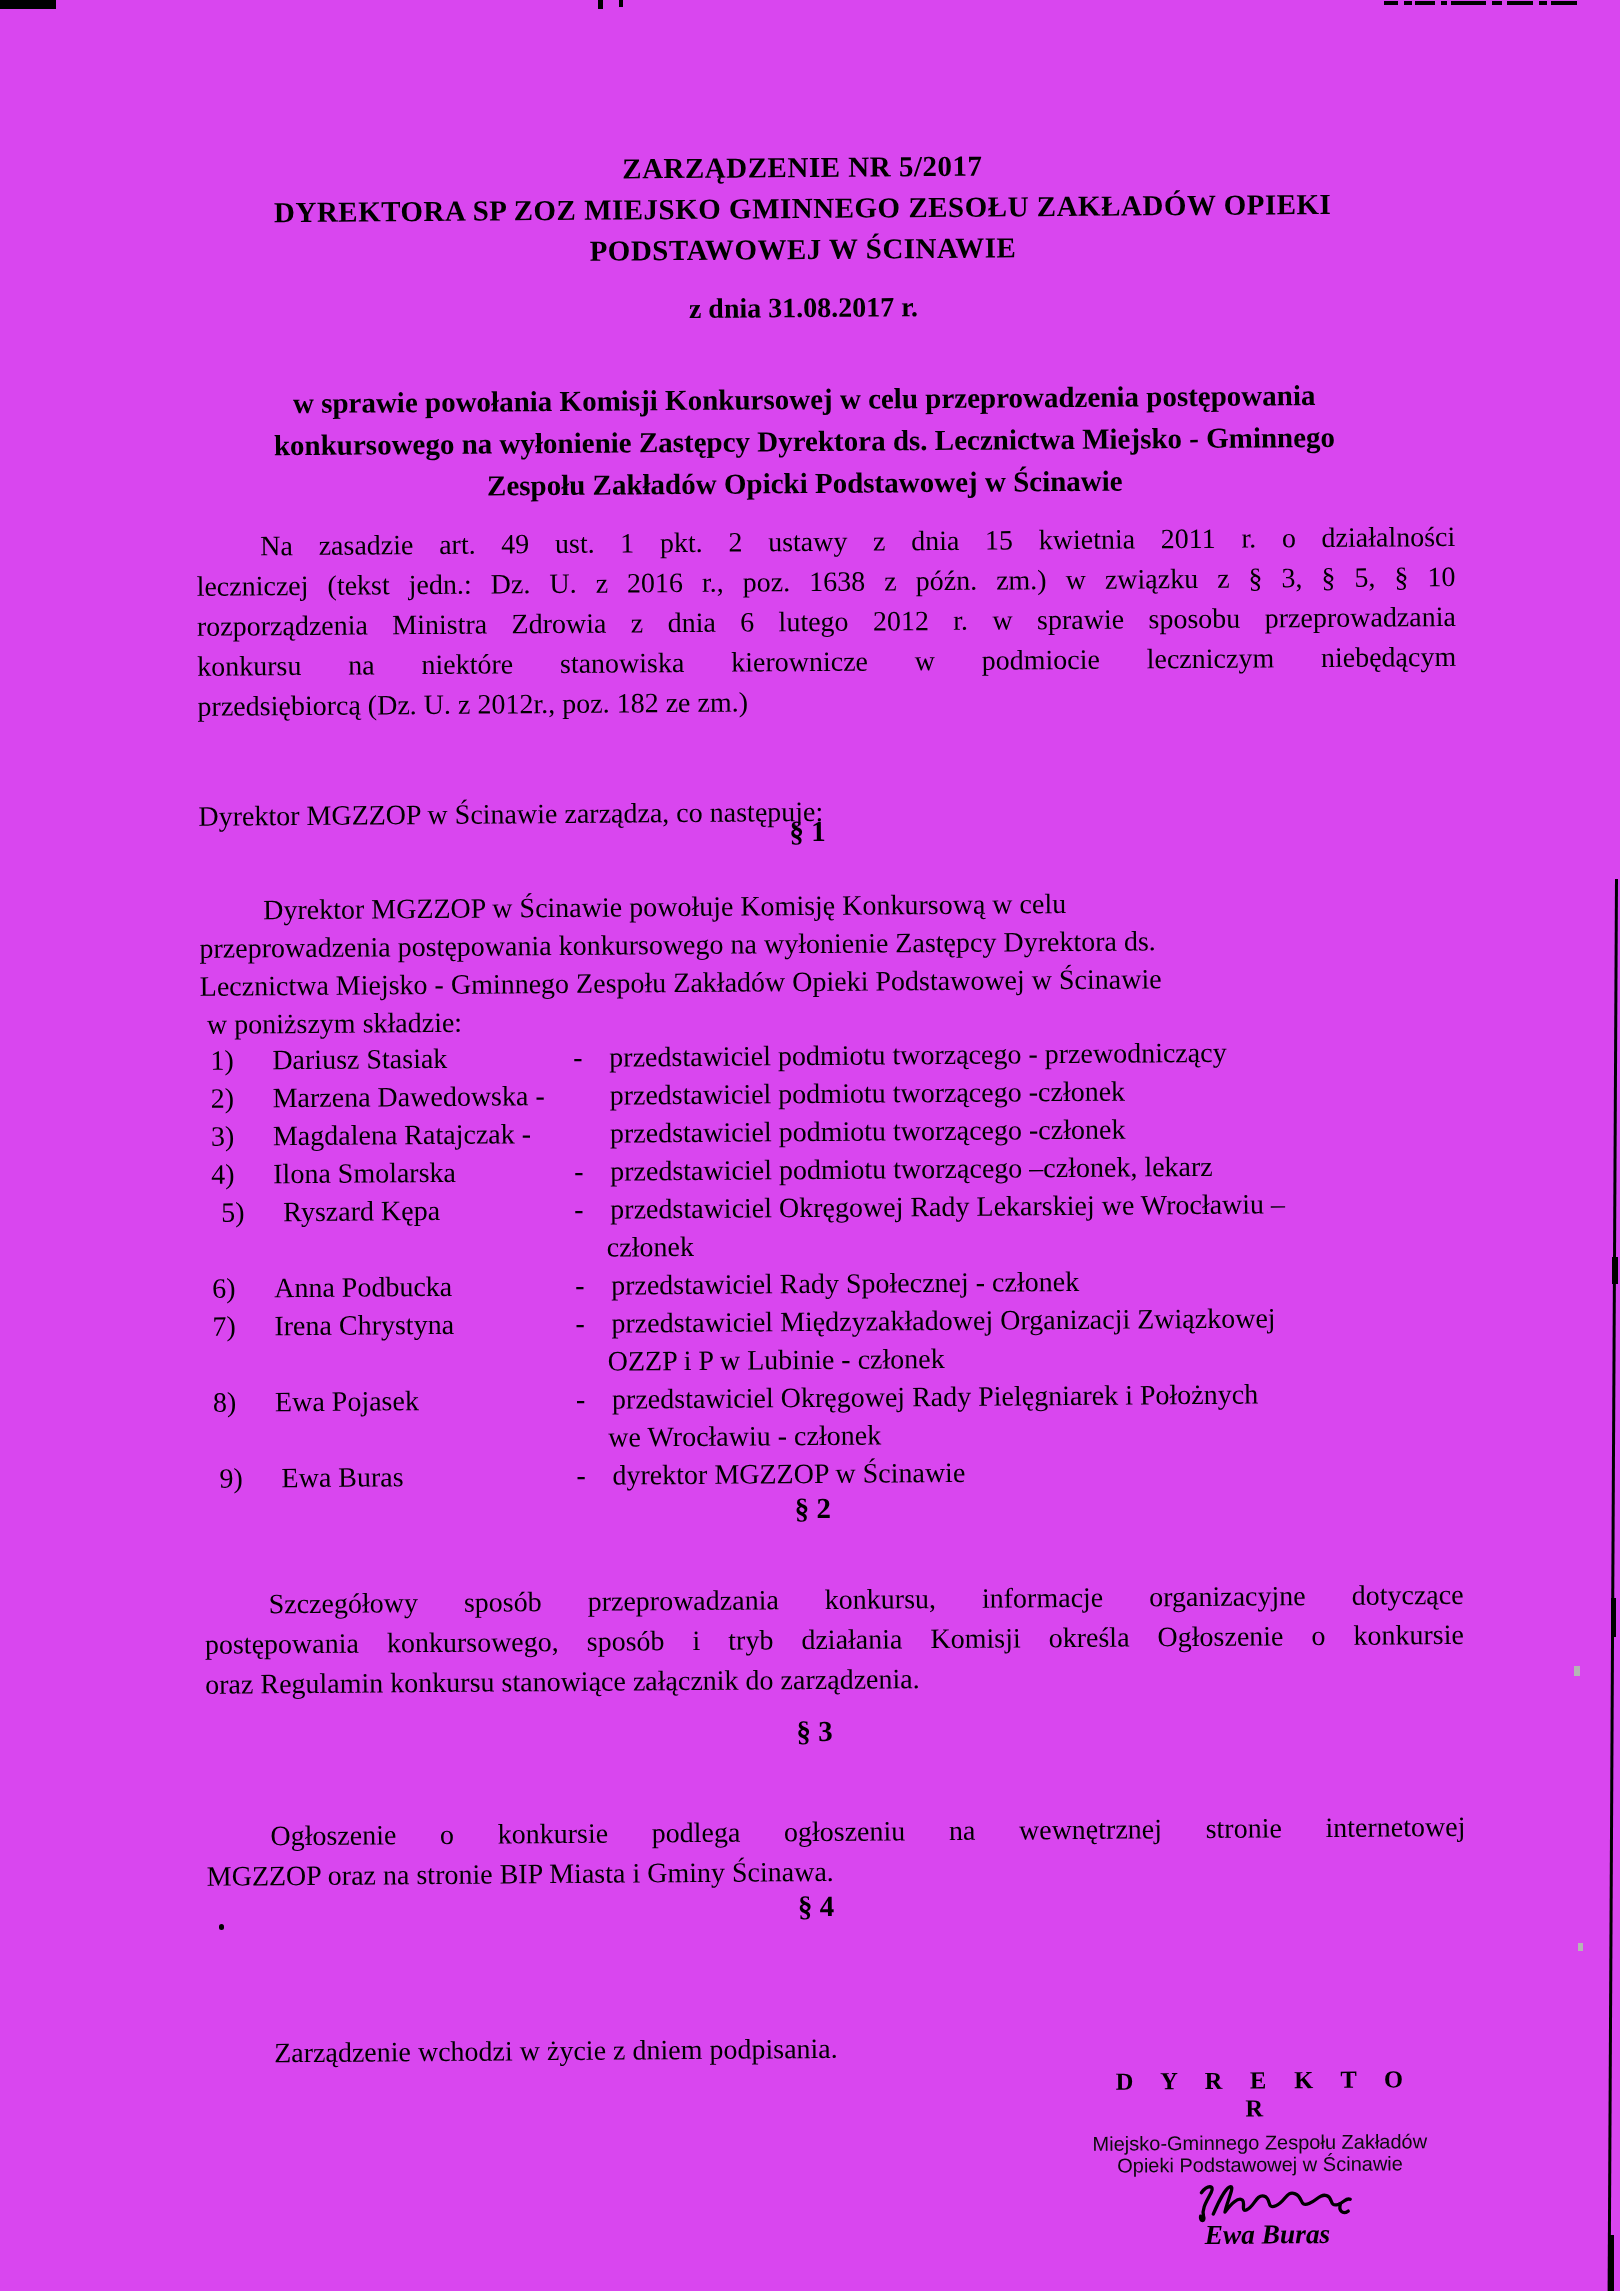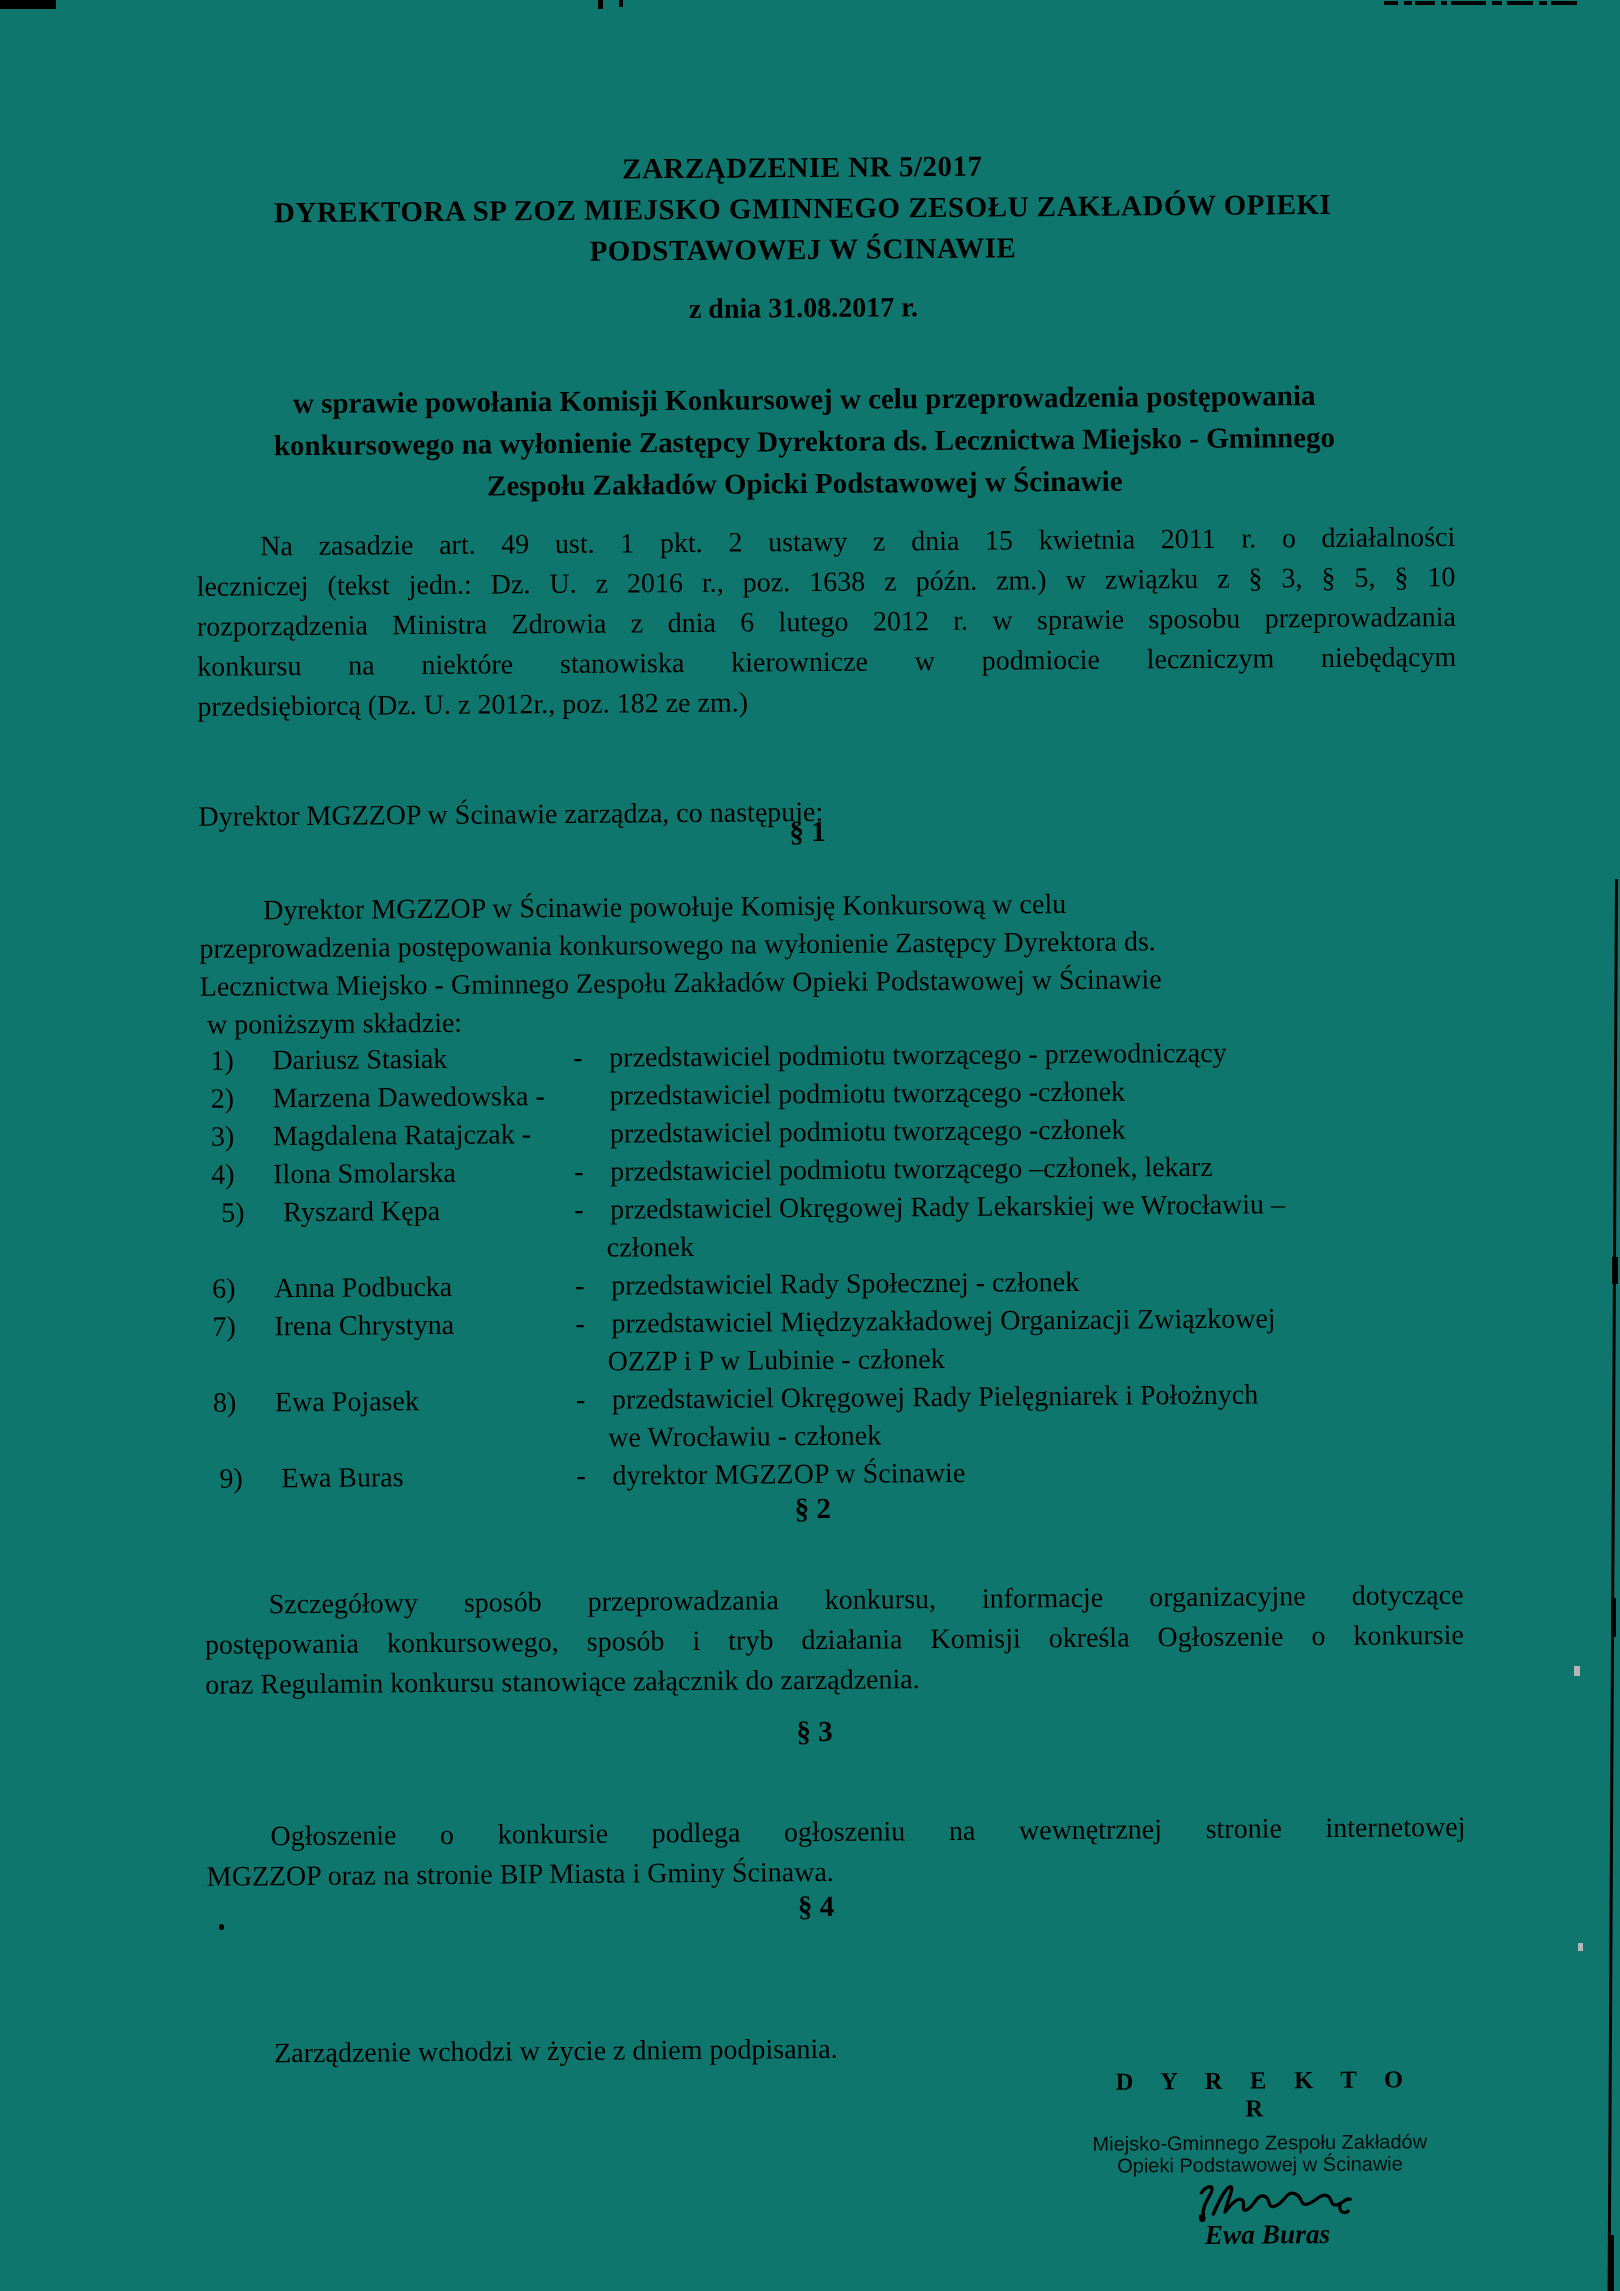--- a/index.html
+++ b/index.html
@@ -1,19 +1,19 @@
 <!DOCTYPE html>
 <html><head>
 <meta charset="utf-8">
 <style>
   html,body{margin:0;padding:0;background:#ffffff;}
   #page{
     position:relative;
     width:1620px;height:2292px;
-    background:#0f766e;
+    background:#d946ef;
     overflow:hidden;
     font-family:"Liberation Serif", serif;
     color:#000;
   }
   #content{
     position:absolute;left:0;top:0;width:1620px;height:2292px;
     transform:rotate(-0.45deg);
     transform-origin:810px 1146px;
   }
   .abs{position:absolute;}

